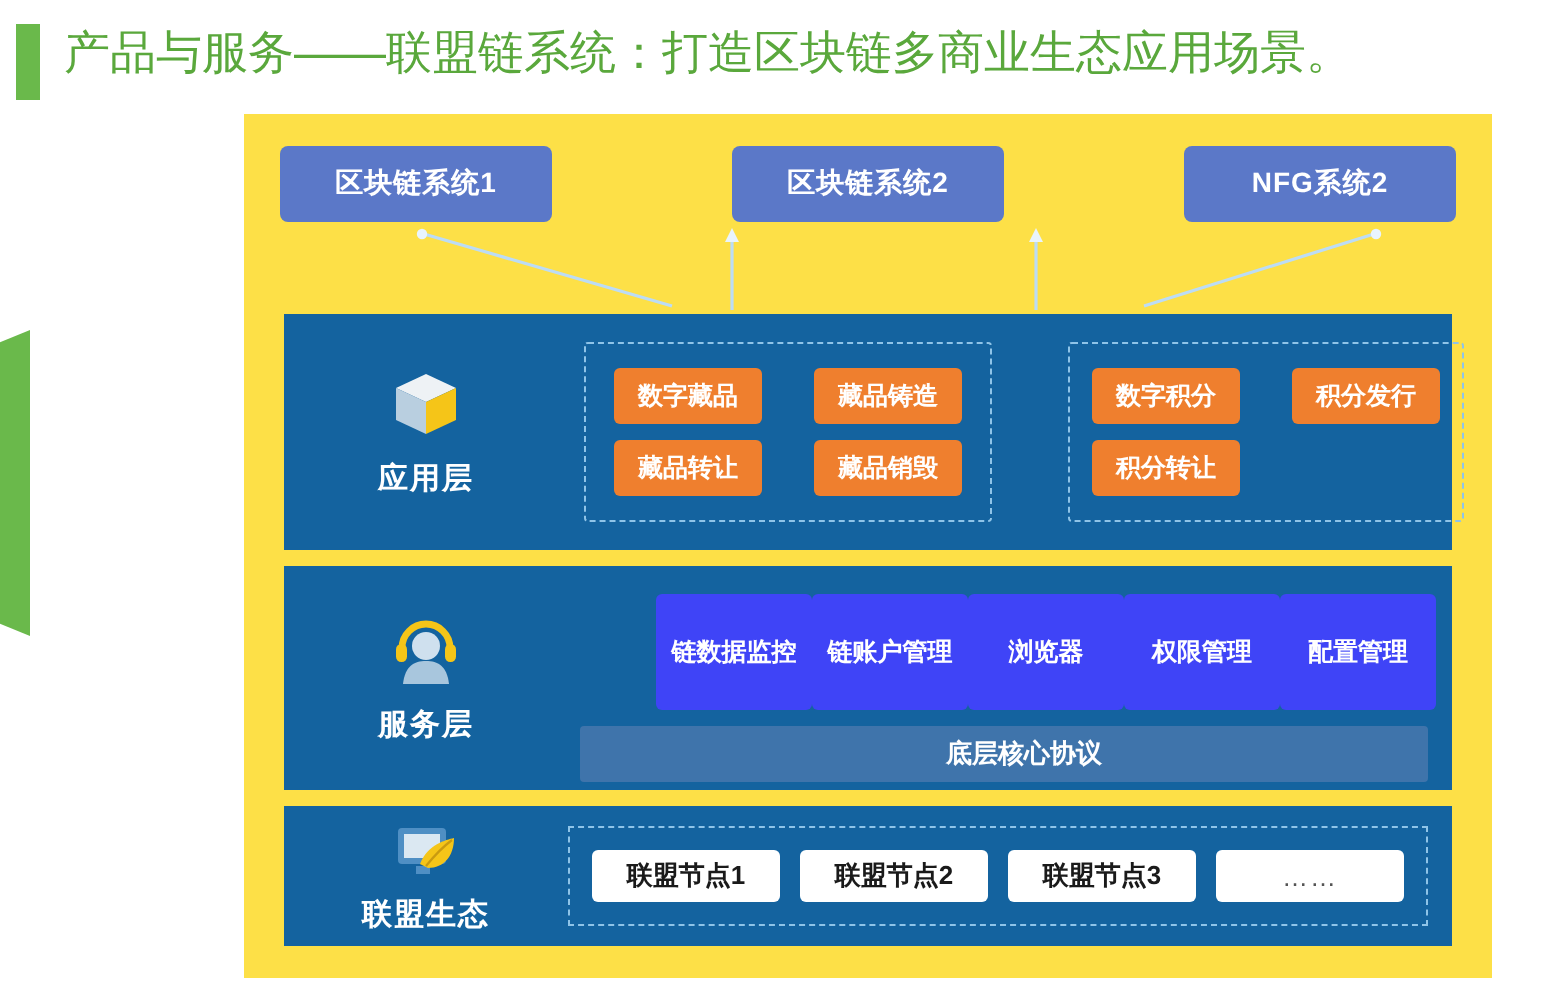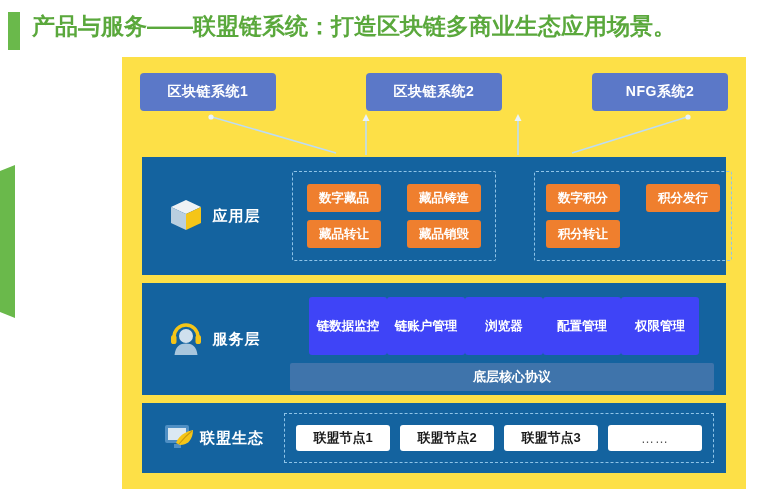--- a/index.html
+++ b/index.html
@@ -18,21 +18,21 @@
   }
   .side-accent {
     position:absolute; left:0px; top:165px; width:15px; height:153px;
     background:#6ab94b;
     clip-path: polygon(0 4%, 100% 0, 100% 100%, 0 96%);
   }
 
   
   .title {
     position:absolute; left:32px; top:11px;
-    font-size:23px; font-weight:bold; color:#5aa83c;
+    font-size:23px; font-weight:normal; color:#5aa83c;
     letter-spacing:0px; white-space:nowrap;
   }
 
   
   .canvas {
     position:absolute; left:122px; top:57px;
     width:624px; height:432px;
     background:#fde047;
   }
 
@@ -57,21 +57,21 @@
   .layer {
     position:absolute; left:20px; width:584px;
     background:#14639f;
   }
   .layer-app  { top:100px;  height:118px; }
   .layer-svc  { top:226px;  height:112px; }
   .layer-eco  { top:346px;  height:70px; }
 
   .layer-label {
     position:absolute; left:24px; top:0; width:94px; height:100%;
-    display:flex; flex-direction:row; align-items:center; justify-content:center;
+    display:flex; flex-direction:column; align-items:center; justify-content:center;
     gap:7px;
   }
   .layer-label .lbl-text {
     color:#ffffff; font-size:15px; font-weight:bold; letter-spacing:1px;
     white-space:nowrap;
   }
   .icon-wrap { width:40px; height:40px; display:block; }
   .layer-eco .icon-wrap { width:34px; height:34px; }
   .layer-eco .layer-label { gap:4px; }
 
@@ -89,21 +89,21 @@
   }
   .chip-orange {
     height:28px; background:#ef7f2e; border-radius:3px;
     display:flex; align-items:center; justify-content:center;
     color:#ffffff; font-size:12.5px; font-weight:bold; white-space:nowrap;
   }
 
   
   .svc-row {
     position:absolute; left:148px; top:14px; width:428px; height:58px;
-    display:flex; justify-content:center;
+    display:flex; justify-content:flex-end;
   }
   .svc-box {
     width:78px; height:58px; background:#3f44f7; border-radius:3px;
     display:flex; align-items:center; justify-content:center;
     color:#ffffff; font-size:12.5px; font-weight:bold; text-align:center;
     line-height:1.2; padding:0 4px;
   }
   .svc-bar {
     position:absolute; left:148px; top:80px; width:424px; height:28px;
     background:#3f74ab; border-radius:2px;
@@ -204,22 +204,22 @@
             <path d="M8.5 36 C9.5 27 14 24.5 20 24.5 C26 24.5 30.5 27 31.5 36 Z" fill="#a8c6dd"></path>
           </svg>
         </span>
         <span class="lbl-text">服务层</span>
       </div>
 
       <div class="svc-row">
         <div class="svc-box">链数据监控</div>
         <div class="svc-box">链账户管理</div>
         <div class="svc-box">浏览器</div>
+        <div class="svc-box">权限管理</div>
         <div class="svc-box">配置管理</div>
-        <div class="svc-box">权限管理</div>
       </div>
 
       <div class="svc-bar">底层核心协议</div>
     </div>
 
     <div class="layer layer-eco">
 
       <div class="layer-label">
         <span class="icon-wrap">
           <svg viewBox="0 0 34 34" width="34" height="34">

